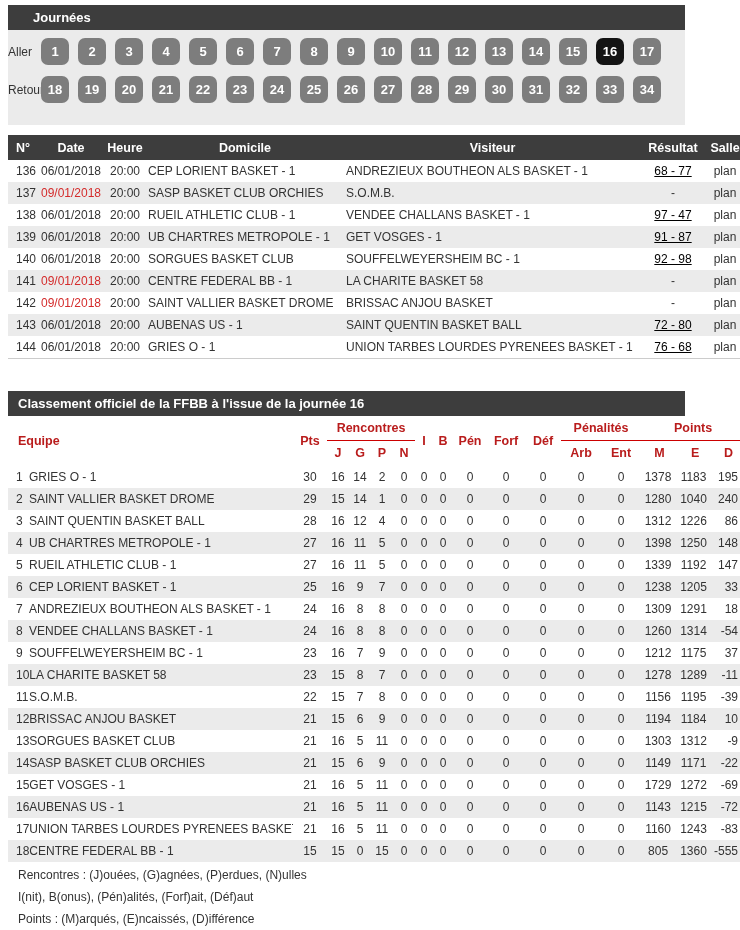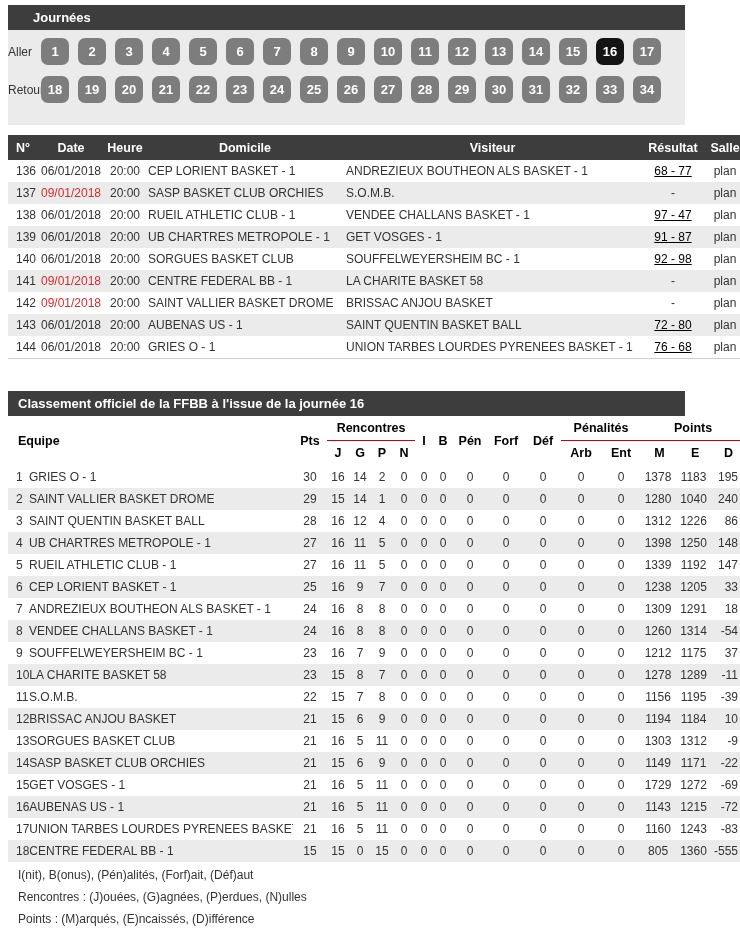--- a/index.html
+++ b/index.html
@@ -53,21 +53,21 @@
   .results-table .c-score, .results-table .c-salle { text-align:center; }
   .results-table .c-home, .results-table .c-away { text-align:left; }
   .red-date { color:#d42b2b; }
   .score-link { text-decoration:underline; cursor:pointer; color:#000000; }
   .salle-link { cursor:pointer; color:#333; }
 
   
   .standings { margin-top:32px; }
   .standings-table { font-size:12px; }
   .standings-table thead th {
-    background:#fff; color:#000000; font-weight:bold; font-size:12.5px;
+    background:#fff; color:#b91c1c; font-weight:bold; font-size:12.5px;
     height:25px; padding:0; text-align:center;
   }
   .standings-table thead th.equipe-h { text-align:left; padding-left:10px; }
   .standings-table thead th.group { border-bottom:1px solid #cc0000; }
   .standings-table tbody td { height:22px; text-align:center; padding:0; }
   .standings-table td.equipe { text-align:left; padding-left:8px; }
   .rank { display:inline-block; min-width:13px; }
   .standings-table td.c-m, .standings-table td.c-e { text-align:center; padding-right:3px; }
   .standings-table td.c-d { text-align:right; padding-right:7px; }
 
@@ -609,20 +609,20 @@
             <td class="c-def">0</td>
             <td class="c-arb">0</td>
             <td class="c-ent">0</td>
             <td class="c-m">805</td>
             <td class="c-e">1360</td>
             <td class="c-d">-555</td>
           </tr>
         </tbody>
     </table>
     <div class="legend">
+      <div class="legend-line">Rencontres : (J)ouées, (G)agnées, (P)erdues, (N)ulles</div>
       <div class="legend-line">I(nit), B(onus), (Pén)alités, (Forf)ait, (Déf)aut</div>
-      <div class="legend-line">Rencontres : (J)ouées, (G)agnées, (P)erdues, (N)ulles</div>
       <div class="legend-line">Points : (M)arqués, (E)ncaissés, (D)ifférence</div>
     </div>
   </section>
 
   <div class="footer-strip"></div>
 </div>
 
 </body></html>

